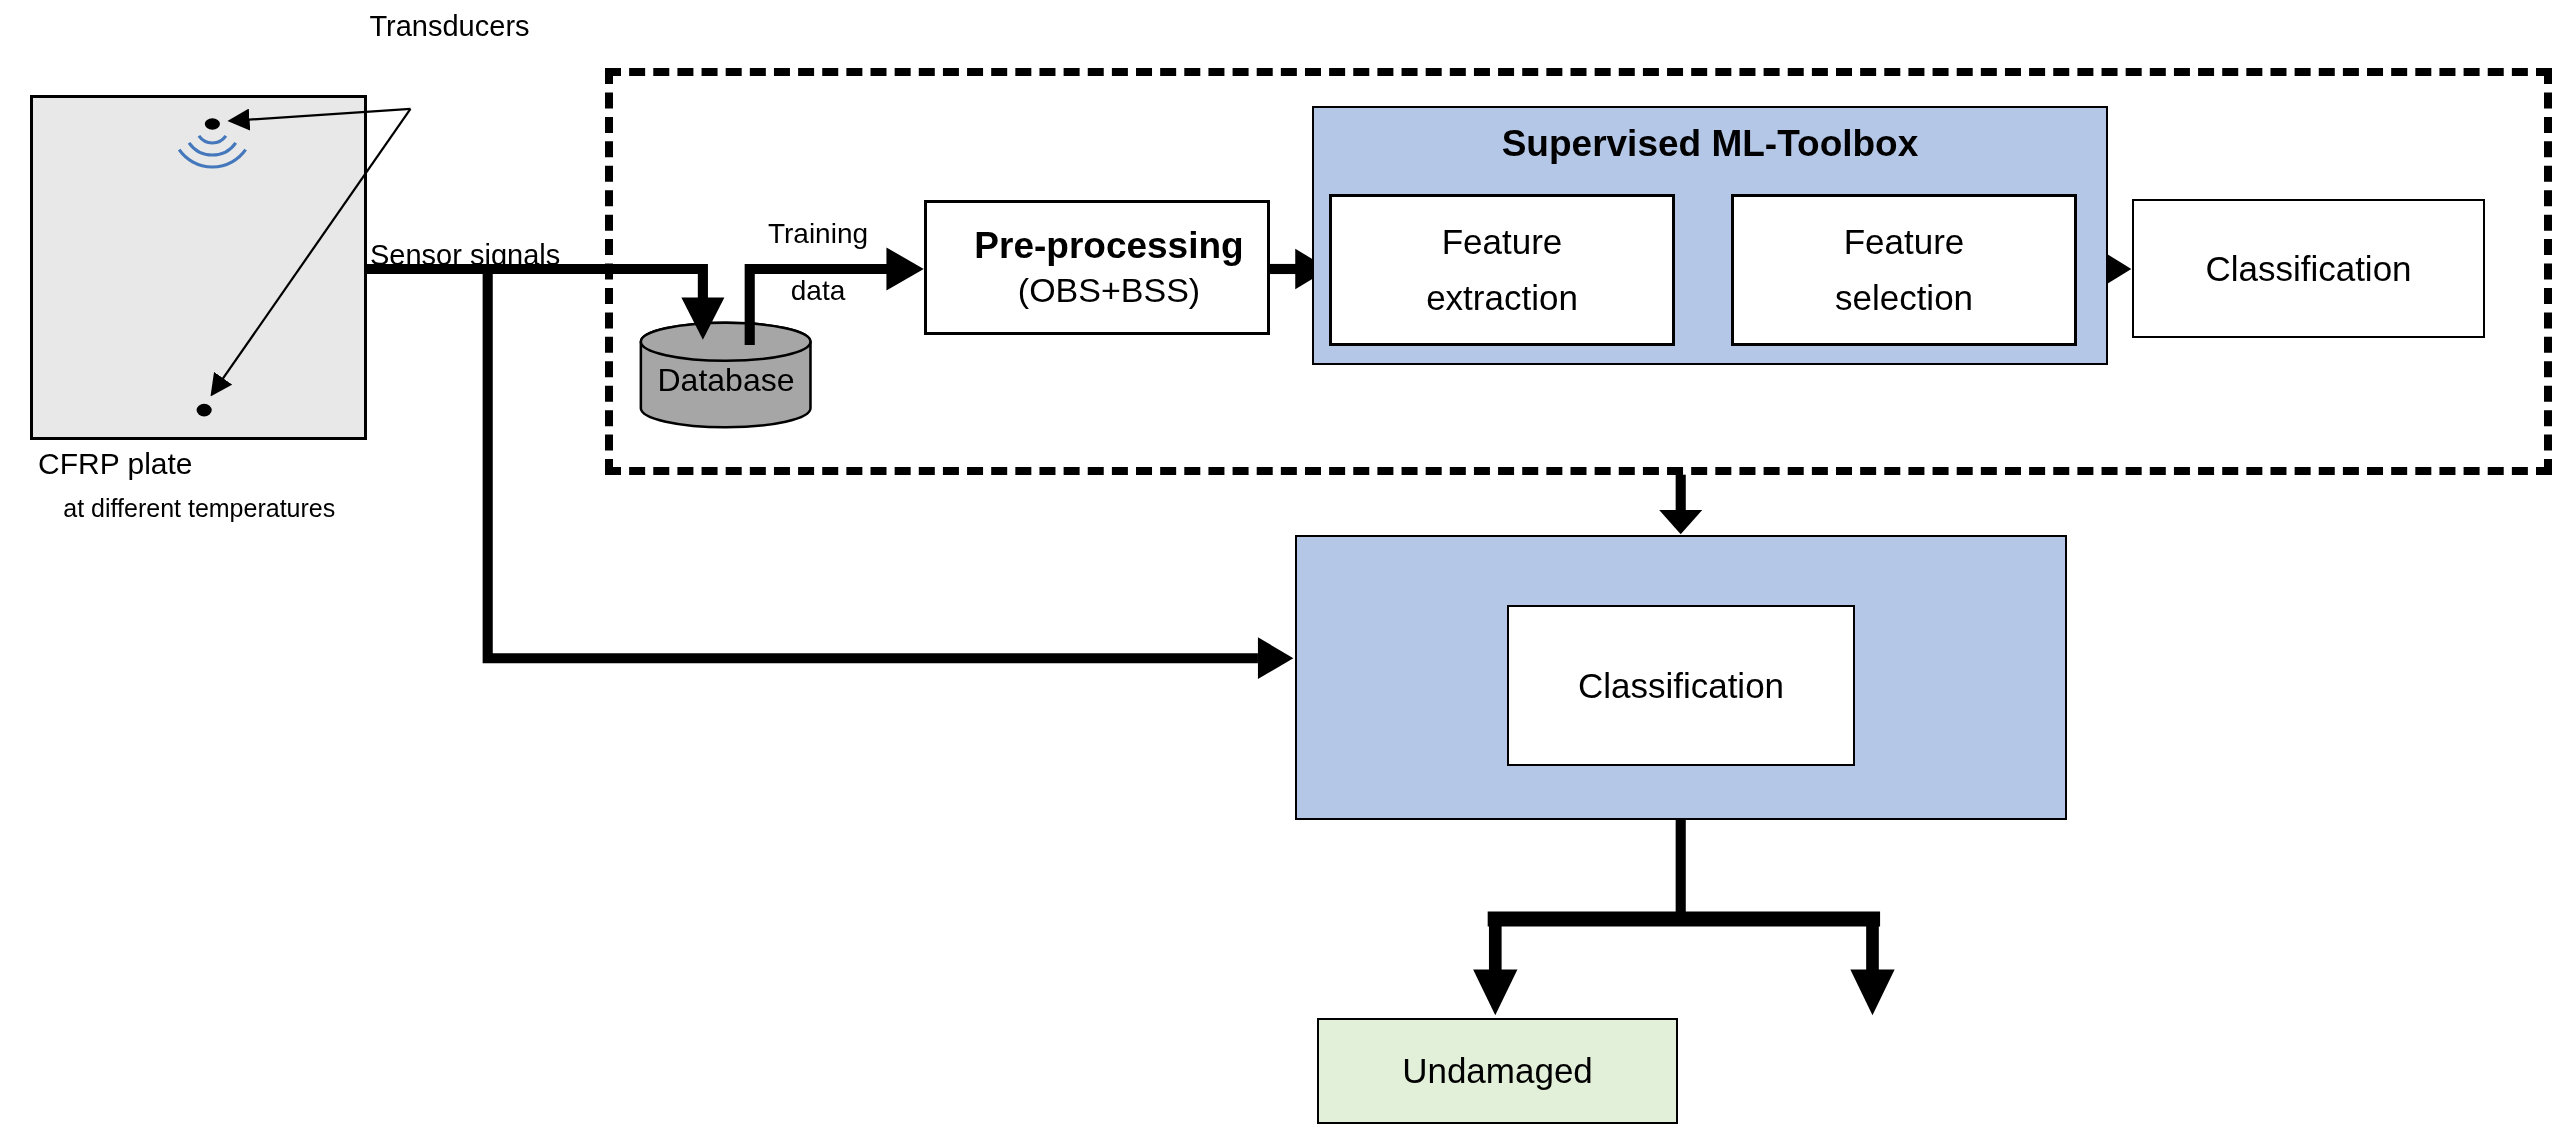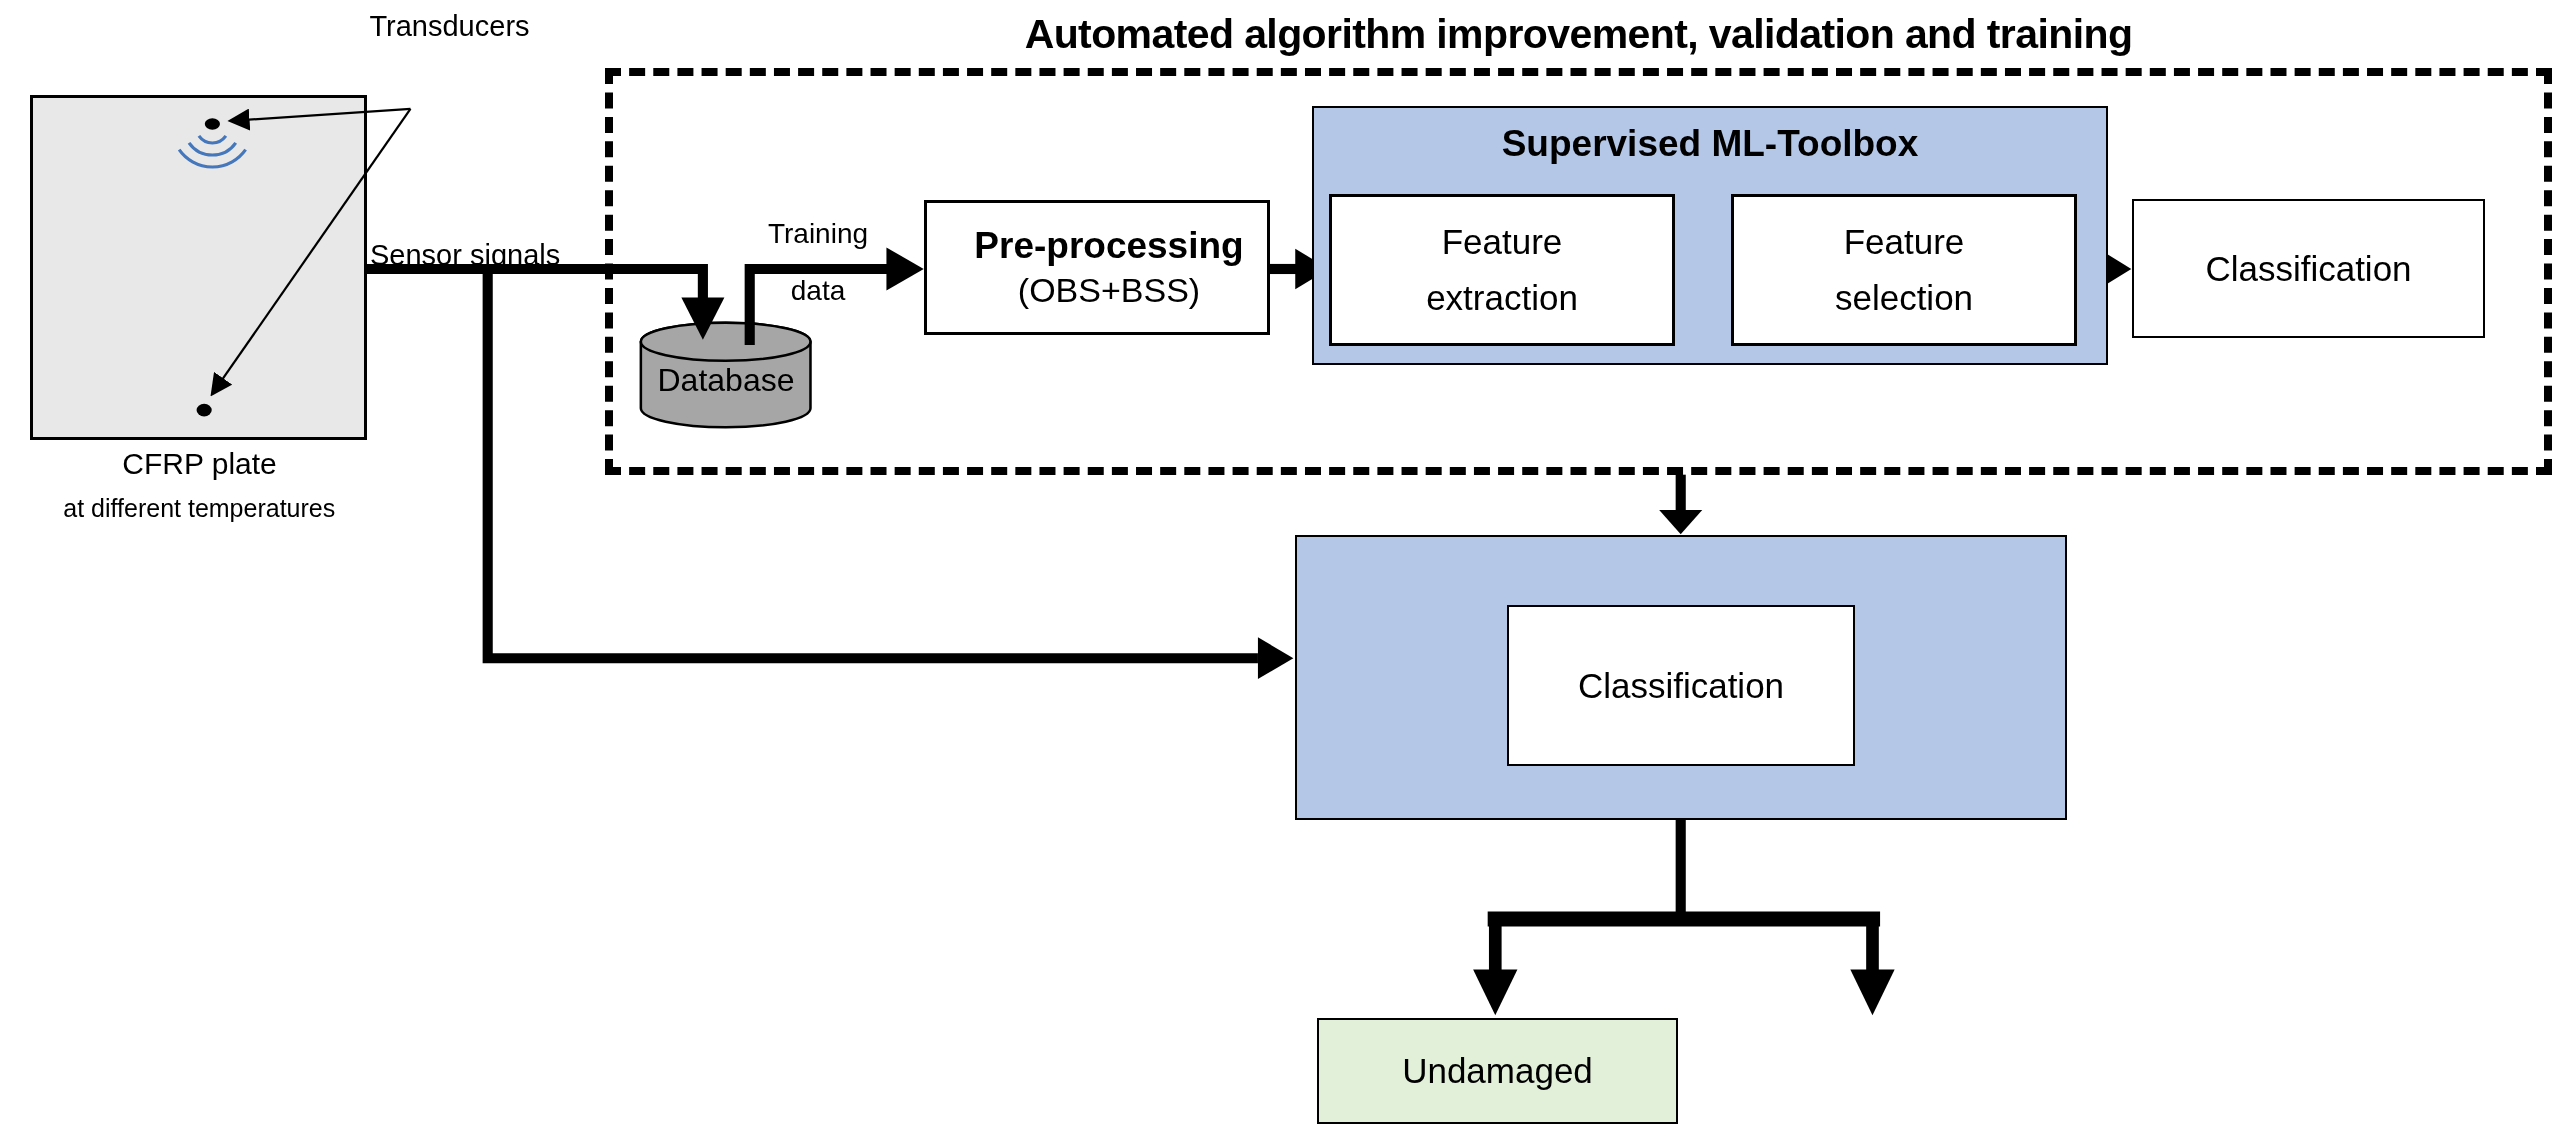--- a/index.html
+++ b/index.html
@@ -32,21 +32,21 @@
   }
   .plate{
     left:30px;top:95px;width:337px;height:345px;box-sizing:border-box;
     background:var(--plate_gray,#e8e8e8);border:3.2px solid var(--line_black,#000);
   }
   .transducers-label{left:304px;top:10px;width:291px;font-size:29px;text-align:center;}
   .sensor-signals-label{left:370px;top:239px;width:209px;font-size:29px;text-align:left;}
   .training-label{left:753px;top:220px;width:130px;font-size:28px;text-align:center;line-height:1.0;}
   .data-label{left:753px;top:277px;width:130px;font-size:28px;text-align:center;line-height:1.0;}
   .database-label{left:641px;top:362px;width:170px;font-size:32px;text-align:center;}
-  .plate-caption{left:38px;top:447px;width:323px;font-size:30px;text-align:center;}
+  .plate-caption{left:38px;top:447px;width:323px;font-size:30px;text-align:left;}
   .plate-caption-sub{left:6.3px;top:494px;width:386px;font-size:25px;text-align:center;}
   .preprocessing-box{left:924px;top:200px;width:346px;height:135px;padding-left:24px;}
   .preprocessing-box .l1{font-size:37px;font-weight:bold;line-height:1.25;}
   .preprocessing-box .l2{font-size:34px;line-height:1.25;}
   .toolbox{left:1312px;top:106px;width:796px;height:259px;position:absolute;box-sizing:border-box;}
   .toolbox-title{left:1312px;top:123px;width:796px;text-align:center;font-size:37px;font-weight:bold;}
   .fe-box{left:1329px;top:194px;width:346px;height:152px;}
   .fs-box{left:1731px;top:194px;width:346px;height:152px;}
   .inner-label{font-size:35px;line-height:1.6;}
   .class-box{left:2132px;top:199px;width:353px;height:139px;border-width:2.5px;}
@@ -121,21 +121,20 @@
     <polygon class="head" points="2621,806 2689,806 2655,844"></polygon>
 
     <path class="flow thick" d="M2655,1295 L2655,1452"></path>
     <path class="flow bar" d="M2350,1452 L2970,1452"></path>
     <path class="flow leg" d="M2362,1452 L2362,1534"></path>
     <path class="flow leg" d="M2958,1452 L2958,1534"></path>
     <polygon class="head" points="2327,1532 2397,1532 2362,1604"></polygon>
     <polygon class="head" points="2923,1532 2993,1532 2958,1604"></polygon>
   </svg>
 
-  <div class="abs txt diagram-title">Automated algorithm improvement, validation and training</div>
   <div class="abs txt transducers-label">Transducers</div>
   <div class="abs txt sensor-signals-label">Sensor signals</div>
   <div class="abs txt training-label">Training</div>
   <div class="abs txt data-label">data</div>
   <div class="abs txt database-label">Database</div>
   <div class="abs txt plate-caption">CFRP plate</div>
   <div class="abs txt plate-caption-sub">at different temperatures</div>
 
   <div class="box preprocessing-box">
     <span class="l1 txt">Pre-processing</span>

